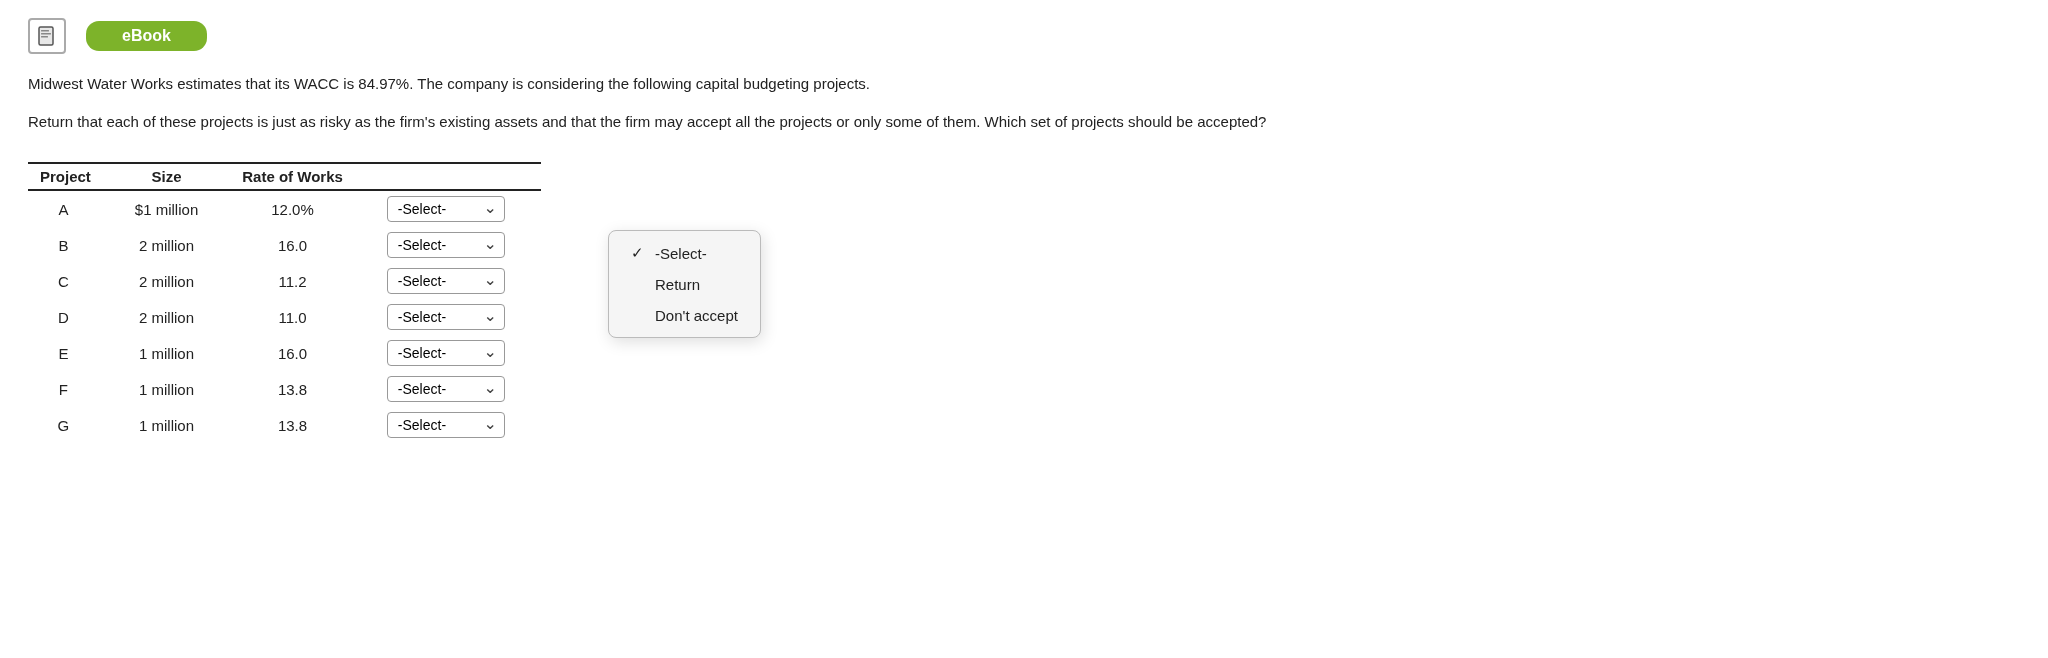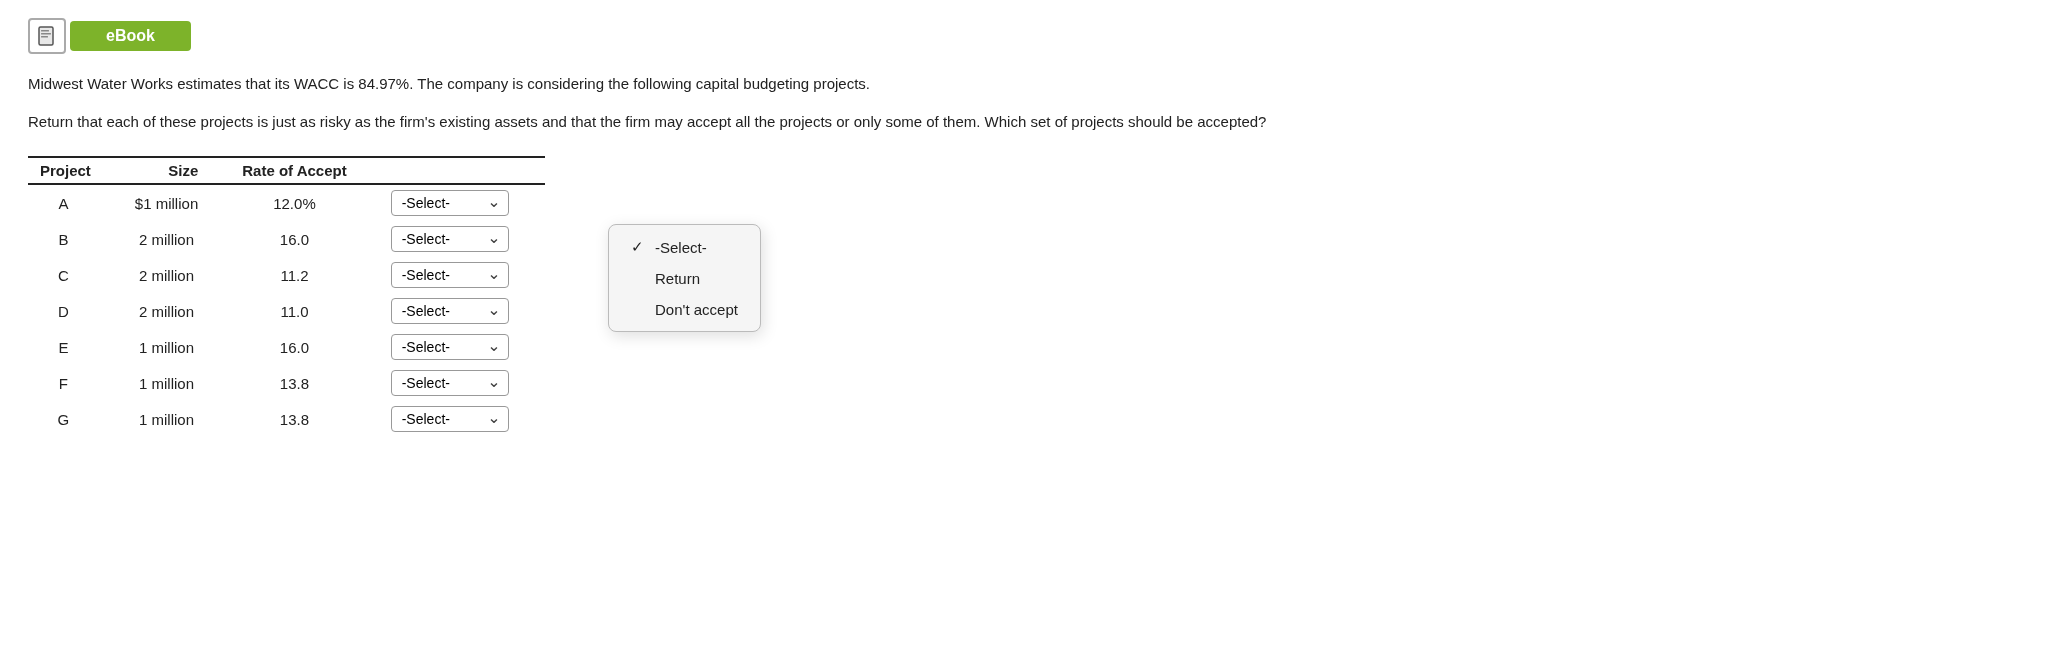--- a/index.html
+++ b/index.html
@@ -26,41 +26,41 @@
       justify-content: center;
       margin-right: 0;
     }
     .ebook-btn {
       background: #7db32a;
       color: #fff;
       font-weight: bold;
       font-size: 16px;
       padding: 6px 36px;
       border: none;
-      border-radius: 4px;
+      border-radius: 13px;
       cursor: pointer;
-      margin-left: 4px;
+      margin-left: 20px;
     }
     .paragraph {
       margin-bottom: 14px;
       line-height: 1.6;
       max-width: 1400px;
     }
     .table-section {
-      margin-top: 22px;
+      margin-top: 28px;
       position: relative;
     }
     table.projects {
       border-collapse: collapse;
       min-width: 420px;
     }
     table.projects th {
       font-weight: bold;
       padding: 4px 36px 4px 8px;
-      text-align: right;
+      text-align: center;
       border-bottom: 2px solid #222;
       border-top: 2px solid #222;
       font-size: 15px;
     }
     table.projects td {
       padding: 5px 36px 5px 8px;
       text-align: center;
       font-size: 15px;
     }
     table.projects td:first-child {
@@ -151,21 +151,21 @@
 <p class="paragraph">Midwest Water Works estimates that its WACC is 84.97%. The company is considering the following capital budgeting projects.</p>
 
 <p class="paragraph">Return that each of these projects is just as risky as the firm's existing assets and that the firm may accept all the projects or only some of them. Which set of projects should be accepted?</p>
 
 <div class="table-section">
   <table class="projects">
     <thead>
       <tr>
         <th>Project</th>
         <th>Size</th>
-        <th>Rate of Accept</th>
+        <th>Rate of Works</th>
         <th></th>
       </tr>
     </thead>
     <tbody id="table-body">
 
     <tr>
           <td class="col-project">A</td>
           <td>$1 million</td>
           <td>12.0%</td>
           <td class="decision-cell"><div class="dropdown-wrapper"><select class="select-dropdown"><option value="-Select-">-Select-</option><option value="Accept">Accept</option><option value="Don't accept">Don't accept</option></select></div></td>

